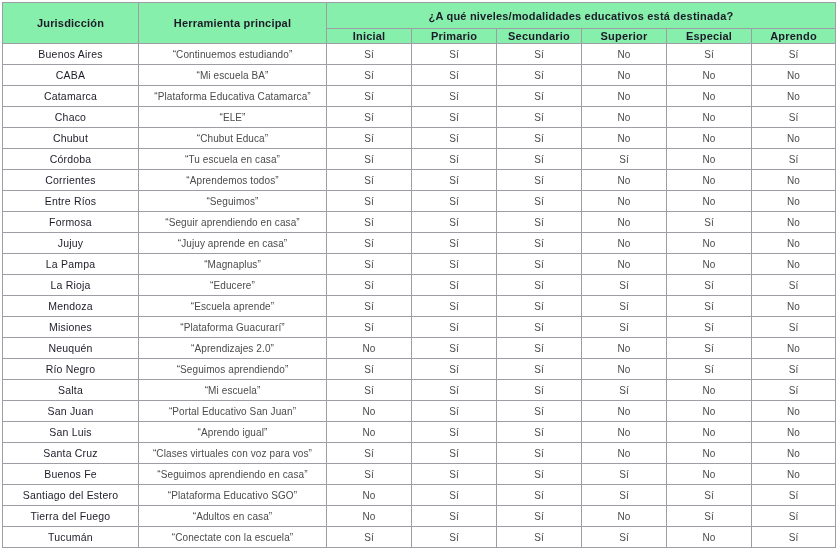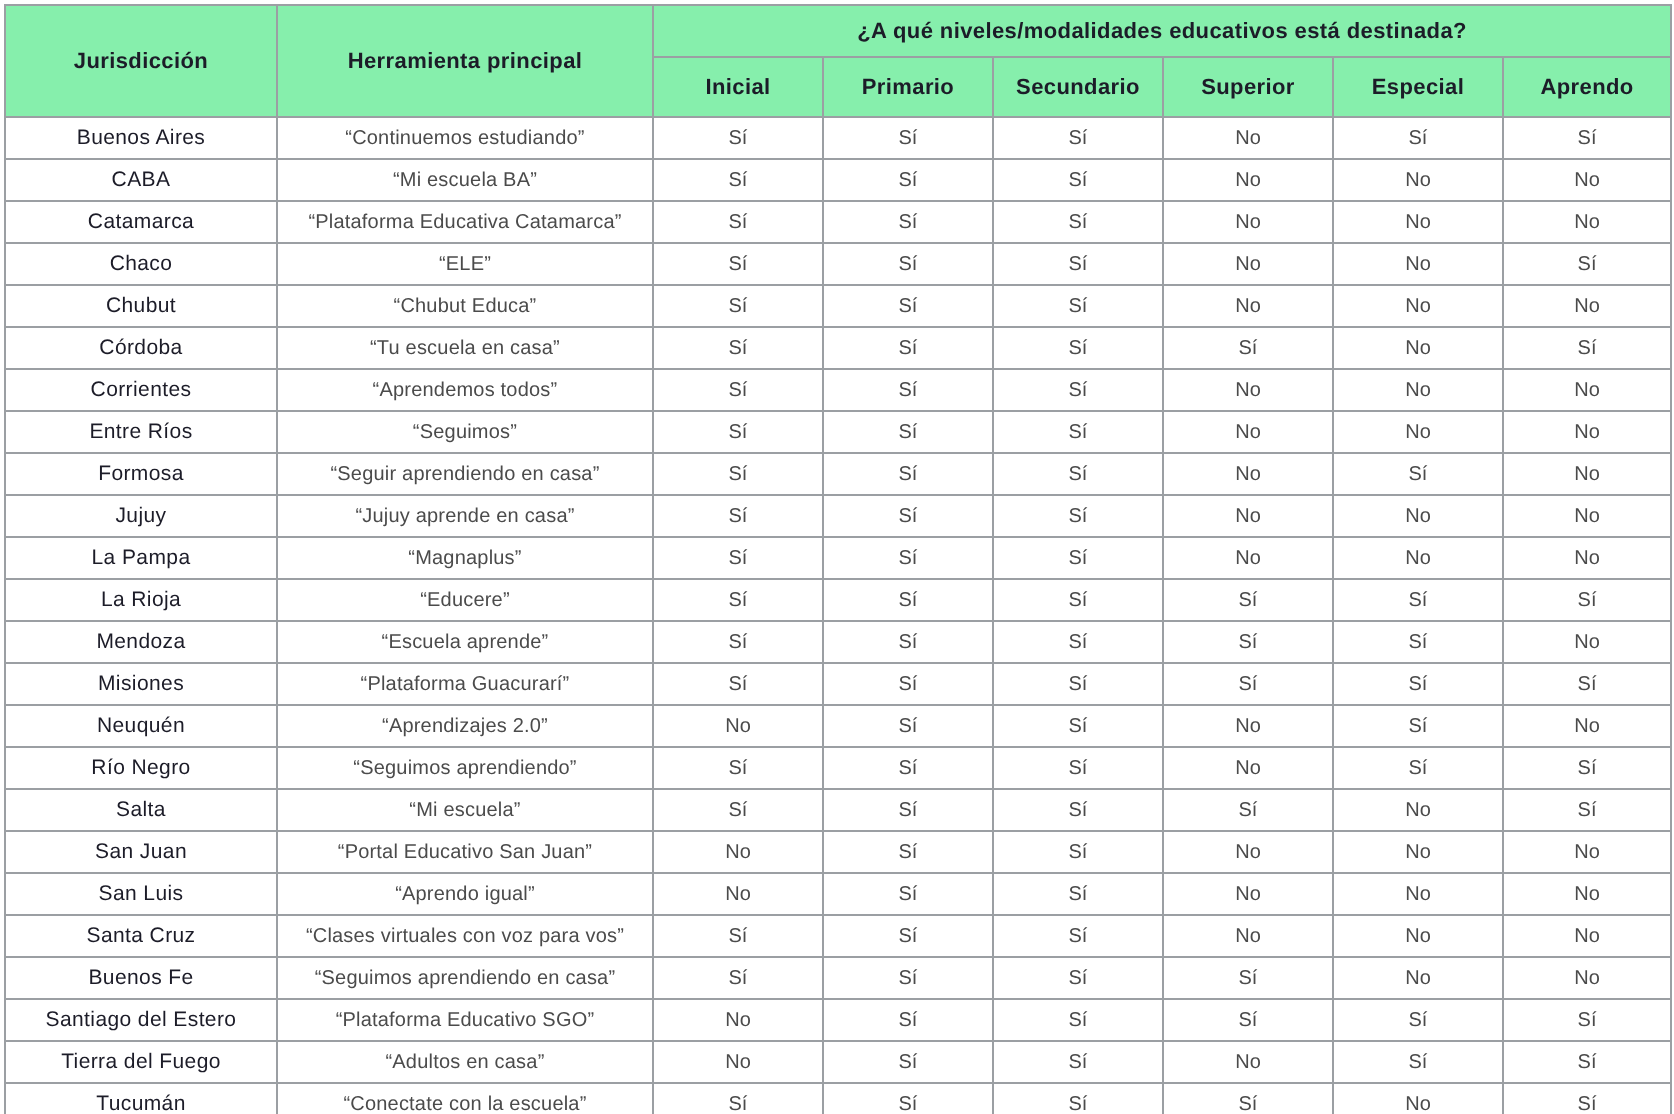--- a/index.html
+++ b/index.html
@@ -27,21 +27,21 @@
     white-space: nowrap;
   }
   thead th {
     background: #86efac;
     color: #1c1c28;
     font-weight: bold;
     font-size: 11px;
     letter-spacing: 0.2px;
   }
   tr.group-row th { height: 26px; }
-  tr.levels-row th { height: 30px; text-align: center; }
+  tr.levels-row th { height: 15px; text-align: center; }
   tbody td { height: 21px; background: #ffffff; }
   td.jur {
     font-weight: normal;
     color: #1c1c28;
     font-size: 10.5px;
     letter-spacing: 0.2px;
   }
   td.tool {
     color: #4b4b4b;
     font-size: 10px;

